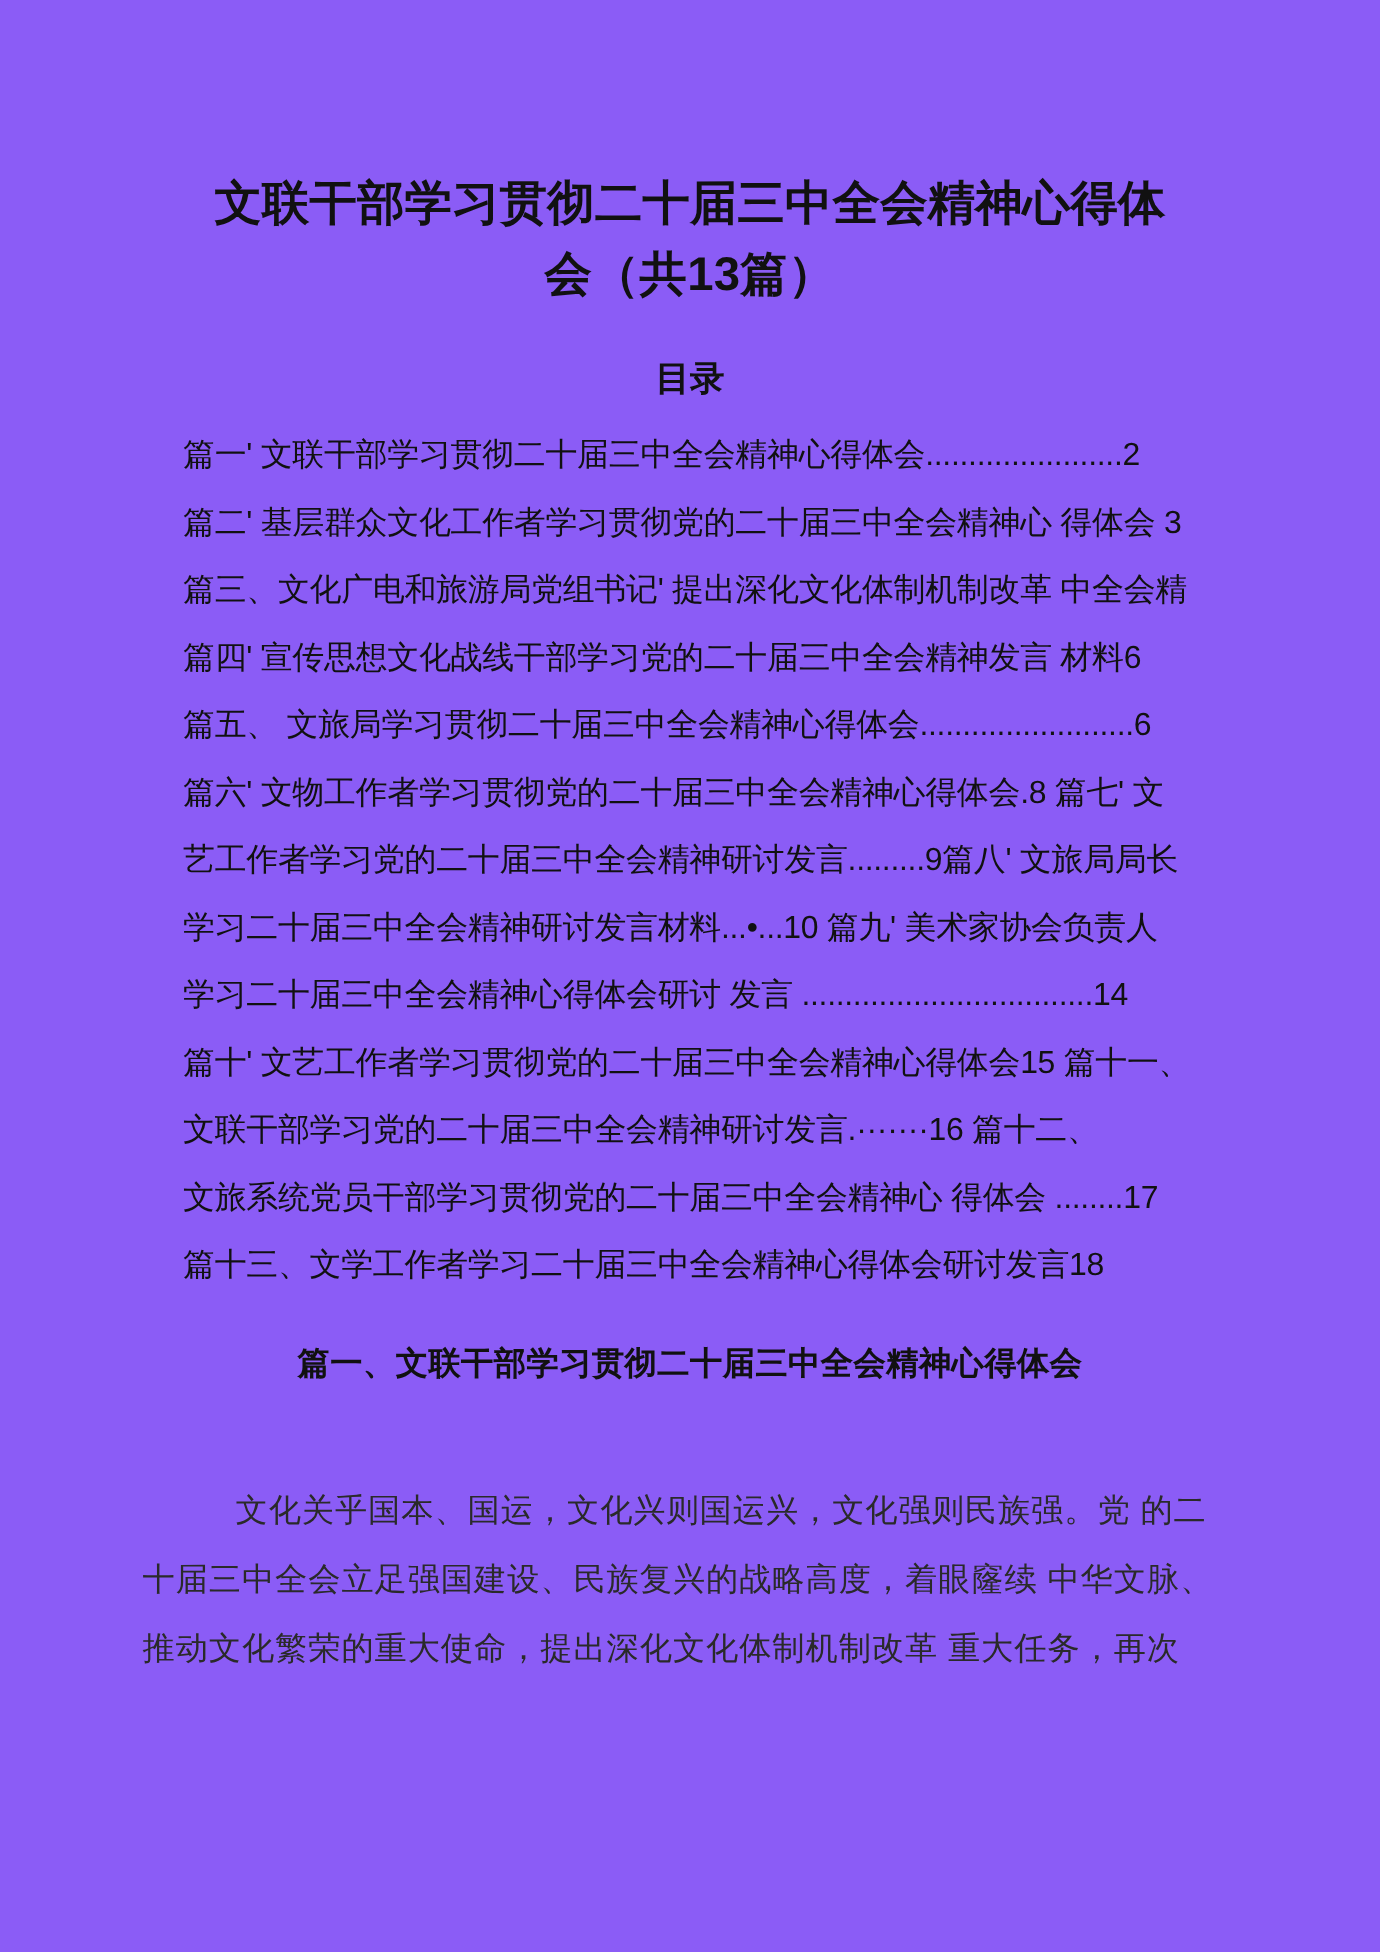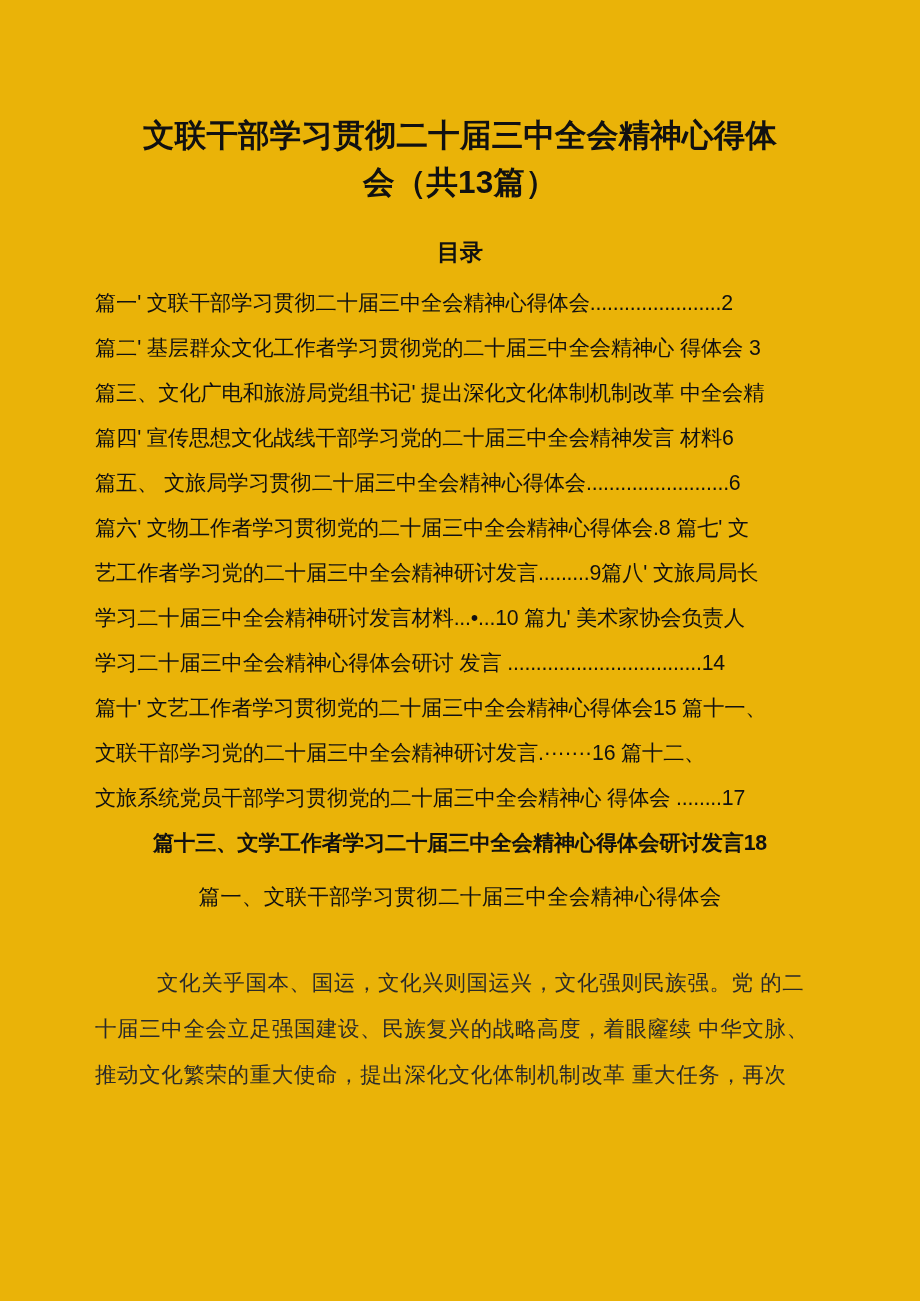--- a/index.html
+++ b/index.html
@@ -14,21 +14,21 @@
     overflow: hidden;
     font-family: "Liberation Sans", sans-serif;
     color: #000000;
     -webkit-font-smoothing: antialiased;
   }
 
   .page {
     position: relative;
     width: 920px;
     height: 1301px;
-    background: #eab308;
+    background: #8b5cf6;
     box-sizing: border-box;
     padding: 0 95px;
   }
 
   
   .doc-title {
     margin: 0;
     padding-top: 112px;
     text-align: center;
     font-family: "Liberation Sans", sans-serif;
@@ -62,33 +62,33 @@
     list-style: none;
     padding-top: 12px;
   }
   .toc-line {
     font-family: "Liberation Sans", sans-serif;
     font-size: 21.3px;
     line-height: 45px;
     color: #111111;
     white-space: nowrap;
     letter-spacing: -0.2px;
+    margin-left: 27px;
   }
   .toc-line.bold {
-    font-weight: bold;
-    text-align: center;
+    font-weight: normal;
   }
 
   
   .section-heading {
-    margin: 4px;
+    margin: 16px;
     padding-top: 8px;
     text-align: center;
     font-family: "Liberation Sans", sans-serif;
-    font-weight: normal;
+    font-weight: bold;
     font-size: 21.5px;
     line-height: 38px;
     color: #111111;
     letter-spacing: 0.3px;
   }
 
   
   .body-block {
     padding-top: 40px;
   }

